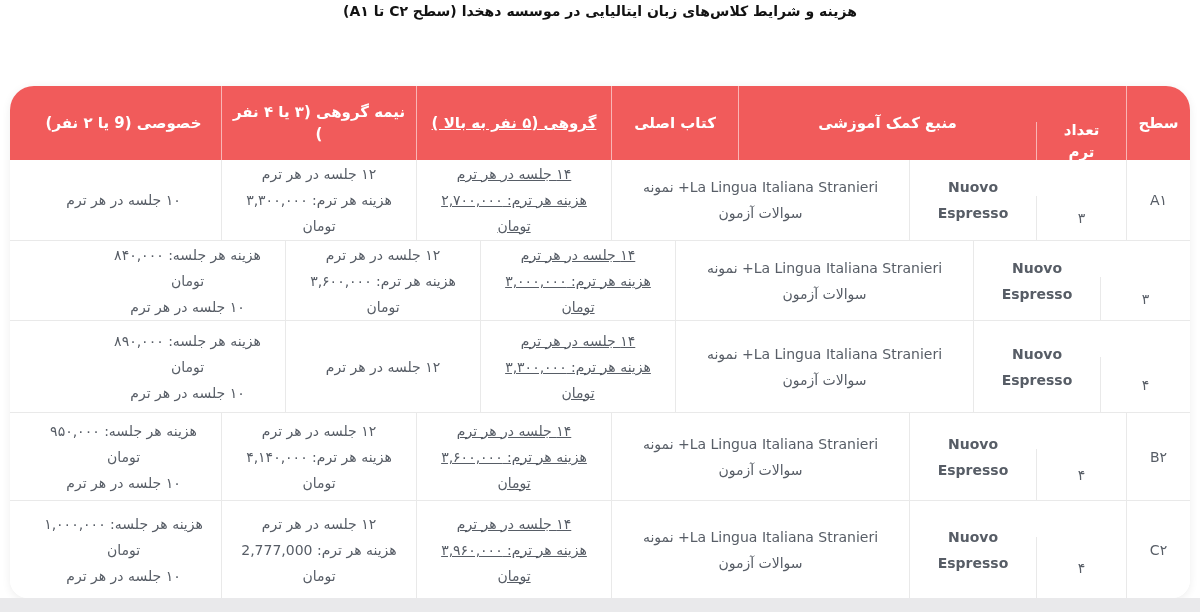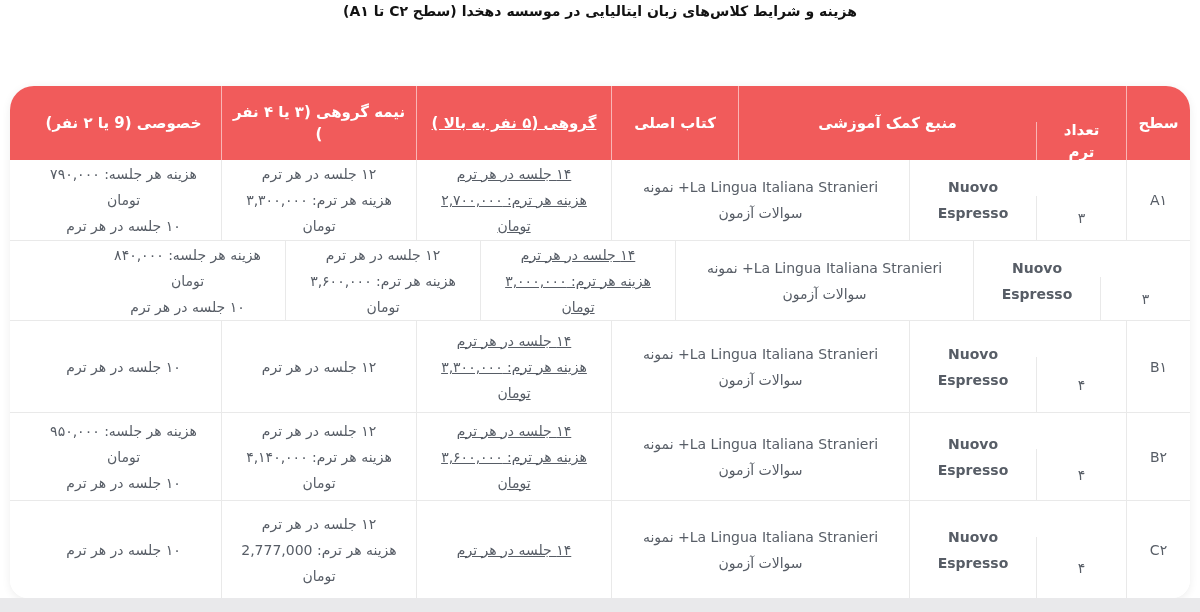--- a/index.html
+++ b/index.html
@@ -113,21 +113,20 @@
       </div>
     <div class="cell col-group">
         <span class="line">۱۴ جلسه در هر ترم</span>
         <span class="line">هزینه هر ترم: ۲,۷۰۰,۰۰۰ تومان</span>
       </div>
     <div class="cell col-semi">
         <span class="line">۱۲ جلسه در هر ترم</span>
         <span class="line">هزینه هر ترم: ۳,۳۰۰,۰۰۰ تومان</span>
       </div>
     <div class="cell col-private">
-        <span class="line">هزینه هر جلسه: ۷۹۰,۰۰۰ تومان</span>
         <span class="line">۱۰ جلسه در هر ترم</span>
       </div>
   </div>
 
   <div class="row body-row r1">
     <div class="cell col-terms">
         <span class="line">۳</span>
       </div>
     <div class="cell col-book">
         <span class="line">Nuovo Espresso</span>
@@ -143,40 +142,38 @@
         <span class="line">۱۲ جلسه در هر ترم</span>
         <span class="line">هزینه هر ترم: ۳,۶۰۰,۰۰۰ تومان</span>
       </div>
     <div class="cell col-private">
         <span class="line">هزینه هر جلسه: ۸۴۰,۰۰۰ تومان</span>
         <span class="line">۱۰ جلسه در هر ترم</span>
       </div>
   </div>
 
   <div class="row body-row r2">
-    <div class="cell col-level">
-        <span class="line">B۱</span>
-      </div>
     <div class="cell col-terms">
         <span class="line">۴</span>
       </div>
     <div class="cell col-book">
         <span class="line">Nuovo Espresso</span>
       </div>
     <div class="cell col-resource">
         <span class="line">La Lingua Italiana Stranieri+ نمونه سوالات آزمون</span>
       </div>
     <div class="cell col-group">
         <span class="line">۱۴ جلسه در هر ترم</span>
         <span class="line">هزینه هر ترم: ۳,۳۰۰,۰۰۰ تومان</span>
       </div>
     <div class="cell col-semi">
         <span class="line">۱۲ جلسه در هر ترم</span>
       </div>
     <div class="cell col-private">
+        <span class="line">هزینه هر جلسه: ۸۹۰,۰۰۰ تومان</span>
         <span class="line">۱۰ جلسه در هر ترم</span>
       </div>
   </div>
 
   <div class="row body-row r3">
     <div class="cell col-level">
         <span class="line">B۲</span>
       </div>
     <div class="cell col-terms">
         <span class="line">۴</span>
@@ -209,25 +206,27 @@
         <span class="line">۴</span>
       </div>
     <div class="cell col-book">
         <span class="line">Nuovo Espresso</span>
       </div>
     <div class="cell col-resource">
         <span class="line">La Lingua Italiana Stranieri+ نمونه سوالات آزمون</span>
       </div>
     <div class="cell col-group">
         <span class="line">۱۴ جلسه در هر ترم</span>
+        <span class="line">هزینه هر ترم: ۳,۹۶۰,۰۰۰ تومان</span>
       </div>
     <div class="cell col-semi">
         <span class="line">۱۲ جلسه در هر ترم</span>
         <span class="line">هزینه هر ترم: 2,777,000 تومان</span>
       </div>
     <div class="cell col-private">
+        <span class="line">هزینه هر جلسه: ۱,۰۰۰,۰۰۰ تومان</span>
         <span class="line">۱۰ جلسه در هر ترم</span>
       </div>
   </div>
 
 </div>
 
 <div class="bottom-strip"></div>
 
 </body></html>

